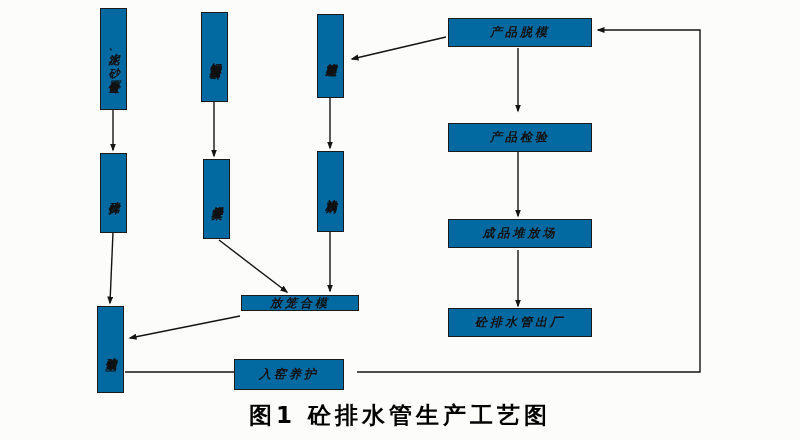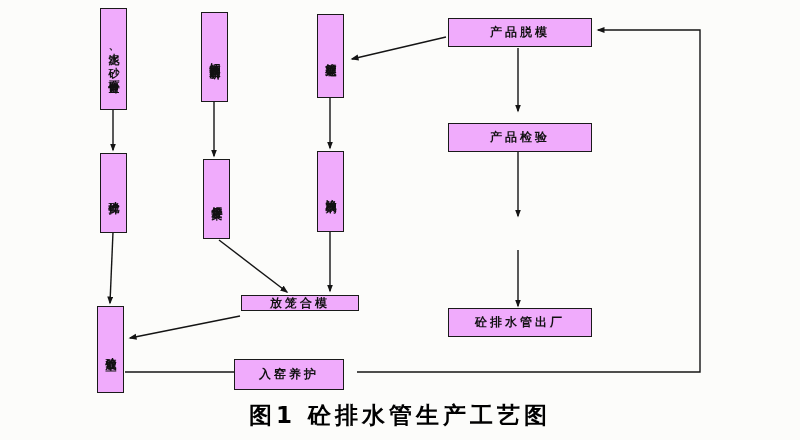--- a/index.html
+++ b/index.html
@@ -18,28 +18,29 @@
   }
   .arrows {
     position: absolute;
     left: 0; top: 0;
     width: 800px; height: 440px;
     pointer-events: none;
   }
   .node {
     position: absolute;
     border: 1.4px solid #1a1a1a;
-    background: #f0abfc;
+    background: #0369a1;
     display: flex;
     align-items: center;
     justify-content: center;
     color: #111;
     font-weight: bold;
     box-sizing: border-box;
     text-align: left;
+    font-style: italic;
   }
   .node.h {
     font-size: 12px;
     letter-spacing: 3px;
     white-space: nowrap;
   }
   .node.v {
     font-size: 11px;
   }
   .node.v span {
@@ -129,19 +130,22 @@
   <div class="node h" style="left:234px; top:359px; width:110px; height:31px;">
     <span>入窑养护</span>
   </div>
 
   <div class="node h" style="left:448px; top:18px; width:144px; height:29px;">
     <span>产品脱模</span>
   </div>
   <div class="node h" style="left:448px; top:123px; width:144px; height:29px;">
     <span>产品检验</span>
   </div>
+  <div class="node h" style="left:448px; top:219px; width:144px; height:29px;">
+    <span>成品堆放场</span>
+  </div>
   <div class="node h" style="left:448px; top:308px; width:144px; height:29px;">
     <span>砼排水管出厂</span>
   </div>
 
   <div class="caption">图1  砼排水管生产工艺图</div>
 
 </div>
 
 </body></html>

